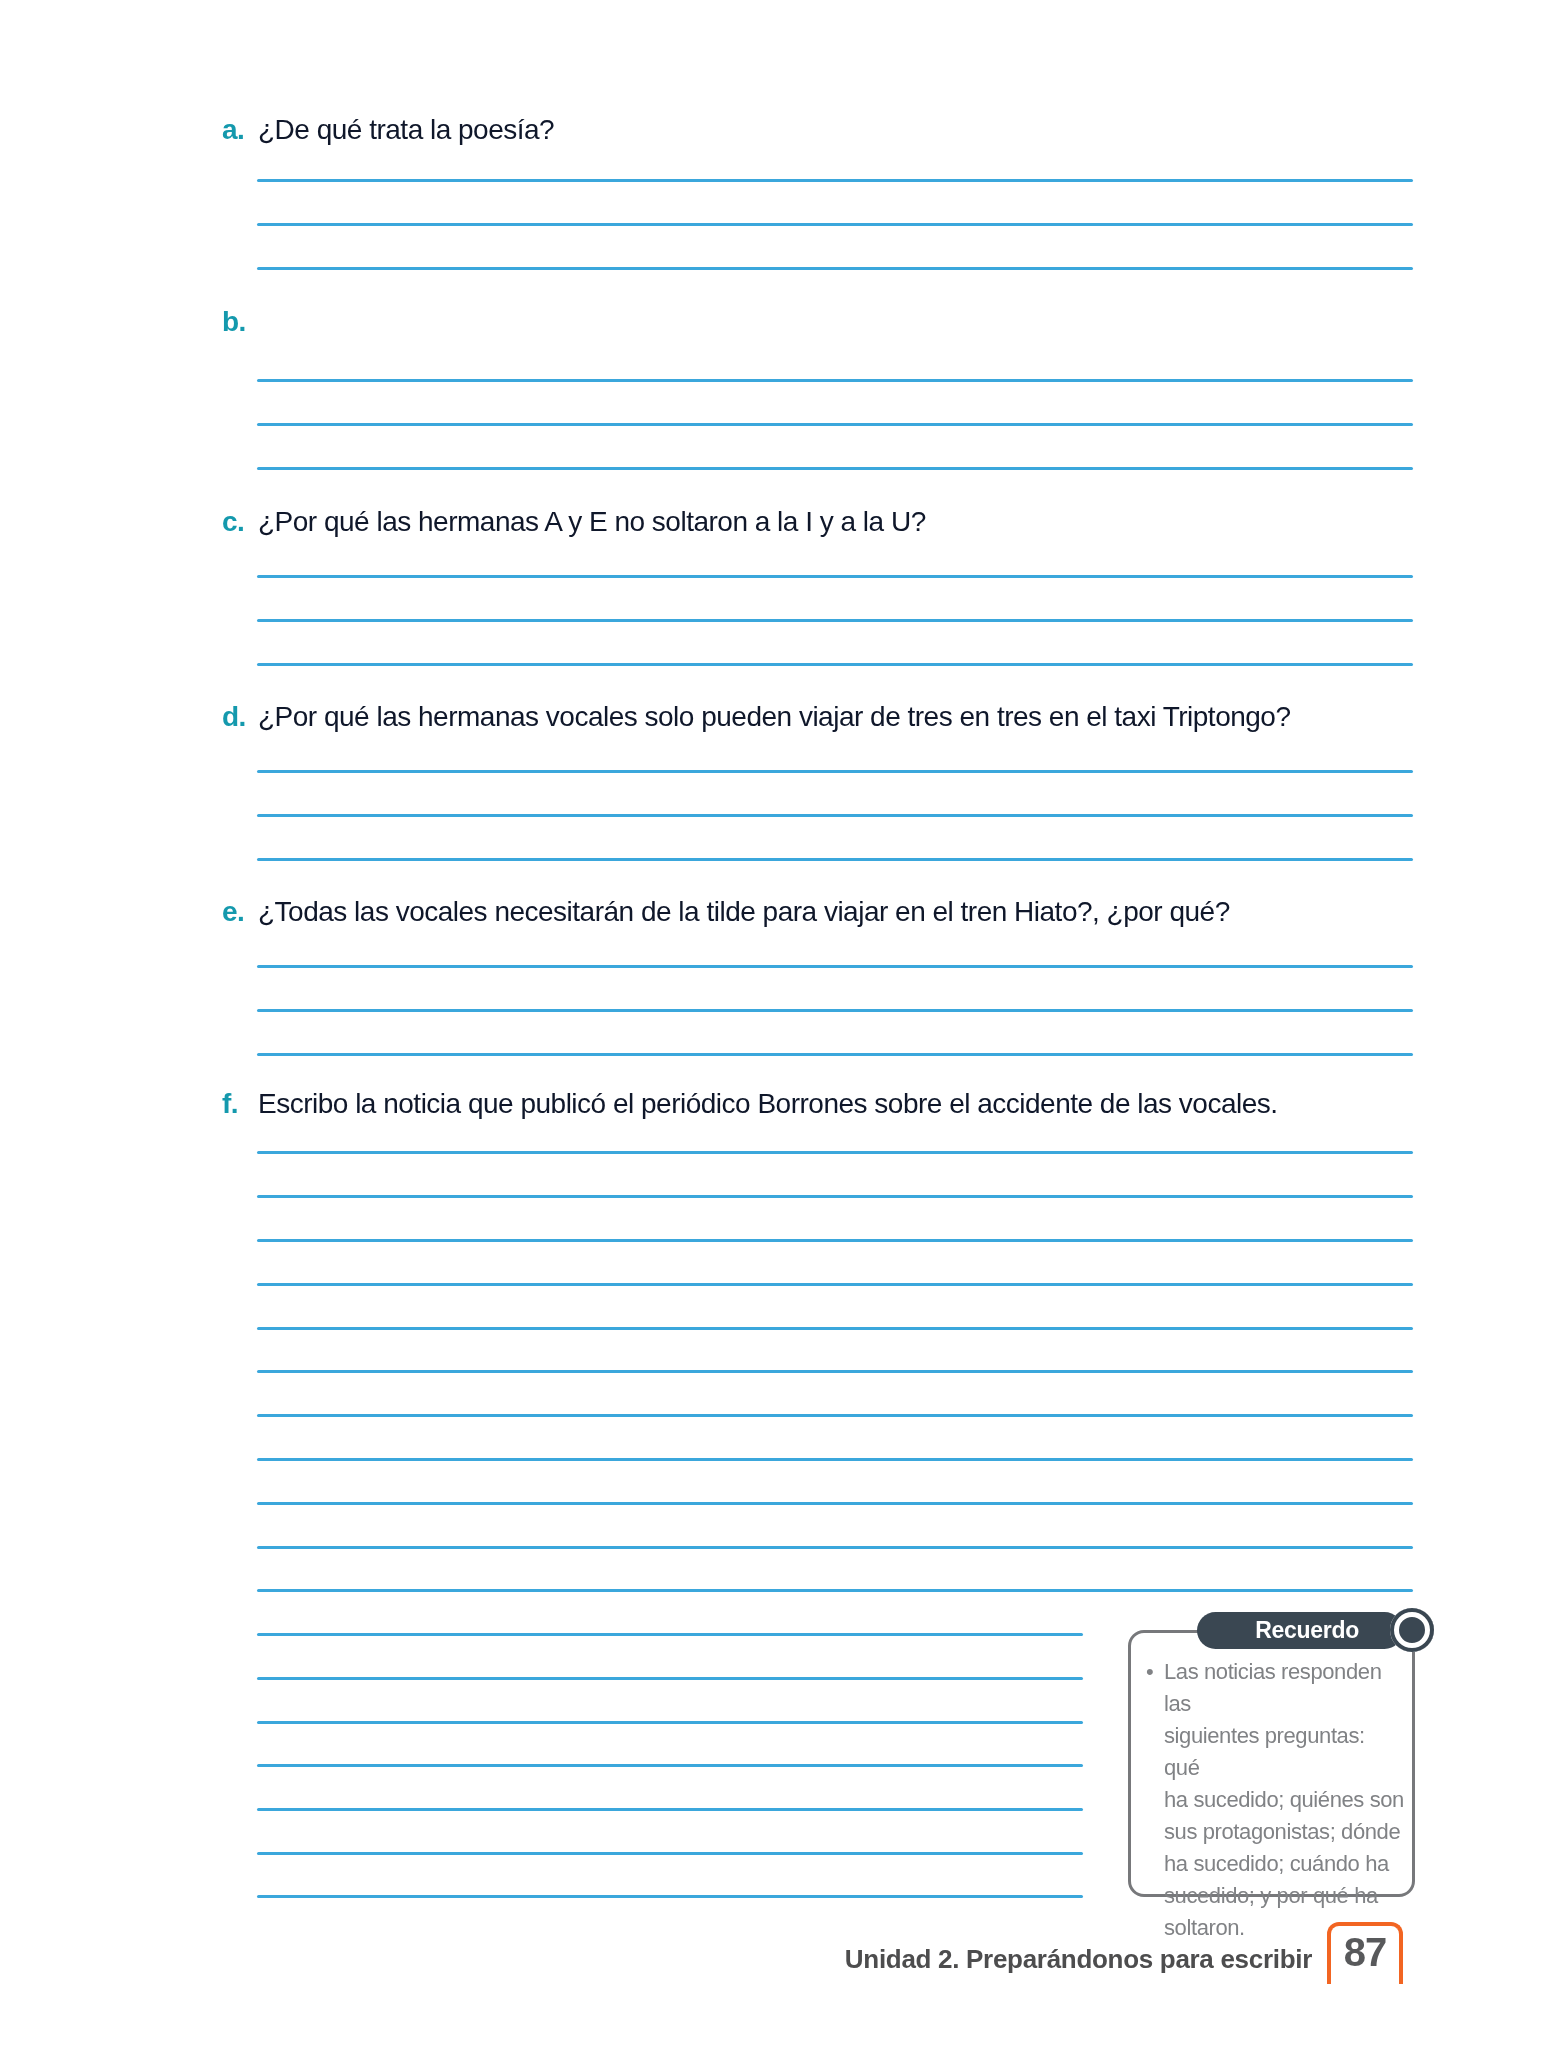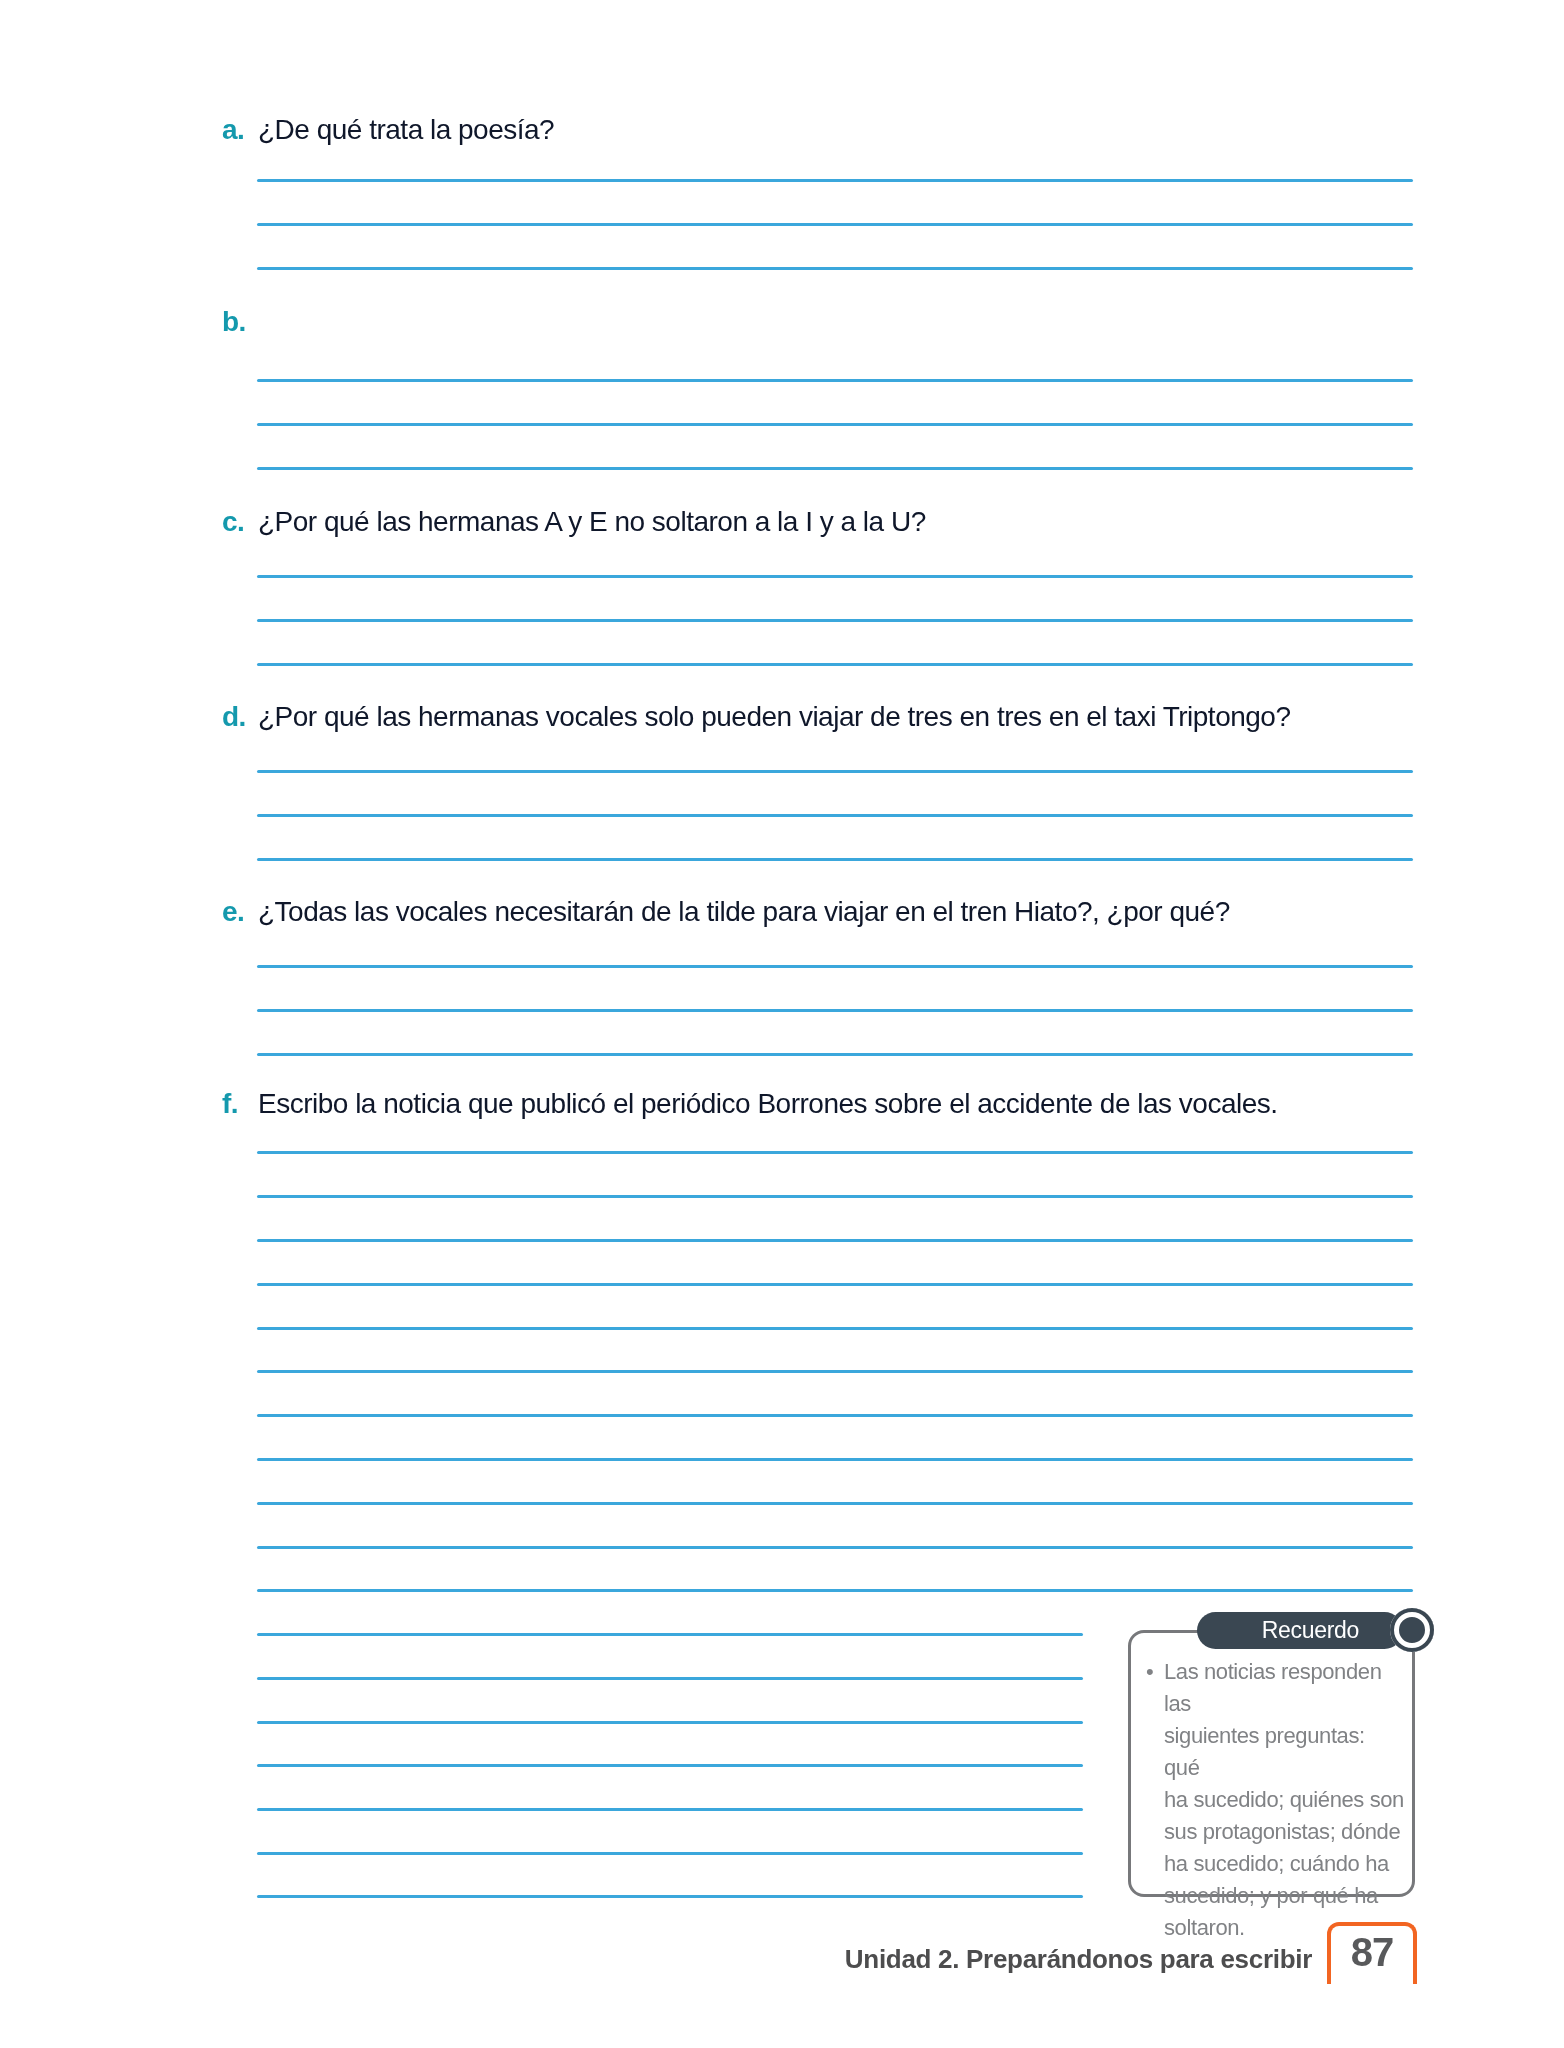--- a/index.html
+++ b/index.html
@@ -36,21 +36,21 @@
     background:#ffffff;border:3px solid #77787B;border-radius:16px;
     box-sizing:border-box;z-index:2;
   }
   .callout-pill{
     position:absolute;left:1197px;top:1612px;width:206px;height:37px;
     background:#3A4752;border-radius:19px;z-index:3;
     display:flex;align-items:center;justify-content:flex-end;
     padding-right:44px;box-sizing:border-box;
   }
   .callout-pill .pill-title{
-    color:#ffffff;font-weight:normal;font-size:23px;letter-spacing:-0.3px;
+    color:#ffffff;font-weight:bold;font-size:23px;letter-spacing:-0.3px;
   }
   .callout-ring{
     position:absolute;left:1390px;top:1608px;width:44px;height:44px;
     border-radius:50%;background:#3A4752;
     box-shadow: inset 0 0 0 4px #3A4752, inset 0 0 0 9px #ffffff;
     z-index:4;
   }
   .callout-body{
     position:absolute;left:1146px;top:1656px;width:258px;z-index:3;
     color:#808285;font-size:22px;letter-spacing:-0.4px;line-height:32px;
@@ -60,21 +60,21 @@
   .callout-body .b-line{margin-left:18px;}
   .callout-body .b-line.first{margin-left:0;}
 
   
   .footer-unit{
     position:absolute;right:252px;top:1944px;
     font-size:26px;font-weight:bold;letter-spacing:-0.3px;color:#4D4D4E;
     white-space:nowrap;
   }
   .page-box{
-    position:absolute;left:1327px;top:1922px;width:90px;height:62px;
+    position:absolute;left:1327px;top:1922px;width:76px;height:62px;
     border:4px solid #F26522;border-bottom:none;
     border-radius:12px 12px 0 0;box-sizing:border-box;
     display:flex;align-items:flex-start;justify-content:center;
   }
   .page-box .pn{
     font-size:40px;font-weight:600;color:#58595B;line-height:52px;
     letter-spacing:-1px;
   }
 </style>
 </head>

